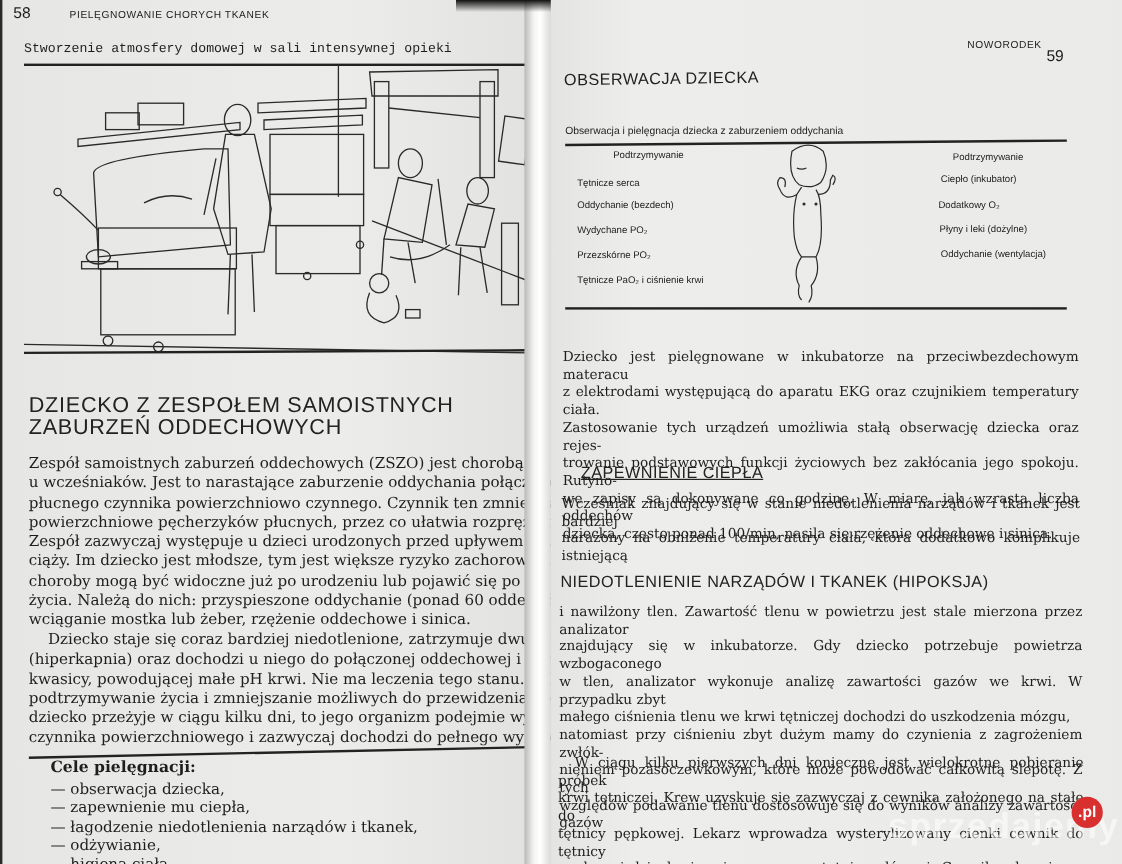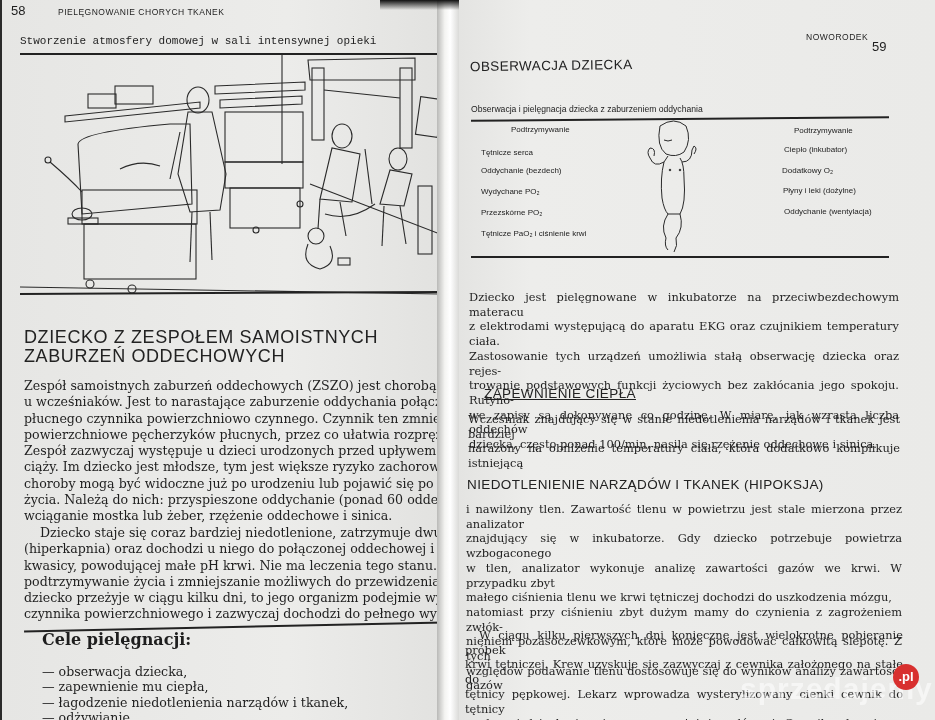--- a/index.html
+++ b/index.html
@@ -119,21 +119,21 @@
     <p>(hiperkapnia) oraz dochodzi u niego do połączonej oddechowej i metabolicznej</p>
     <p>kwasicy, powodującej małe pH krwi. Nie ma leczenia tego stanu. Celem opieki jest</p>
     <p>podtrzymywanie życia i zmniejszanie możliwych do przewidzenia obciążeń. Jeśli</p>
     <p>dziecko przeżyje w ciągu kilku dni, to jego organizm podejmie wytwarzanie</p>
     <p>czynnika powierzchniowego i zazwyczaj dochodzi do pełnego wyzdrowienia.</p>
   </div>
 
   <div class="rule" style="left:22px;top:626px;width:420px;transform:rotate(-1.2deg);"></div>
 
   <div class="abs list" style="left:40px;top:632px;width:400px;">
-    <div style="font-weight:bold;font-size:16px;margin-bottom:16px;">Cele pielęgnacji:</div>
+    <div style="font-weight:bold;font-size:13px;margin-bottom:2px;">Cele pielęgnacji:</div>
     <ul>
       <li>— obserwacja dziecka,</li>
       <li>— zapewnienie mu ciepła,</li>
       <li>— łagodzenie niedotlenienia narządów i tkanek,</li>
       <li>— odżywianie,</li>
       <li>— higiena ciała</li>
     </ul>
   </div>
 </div>
 

